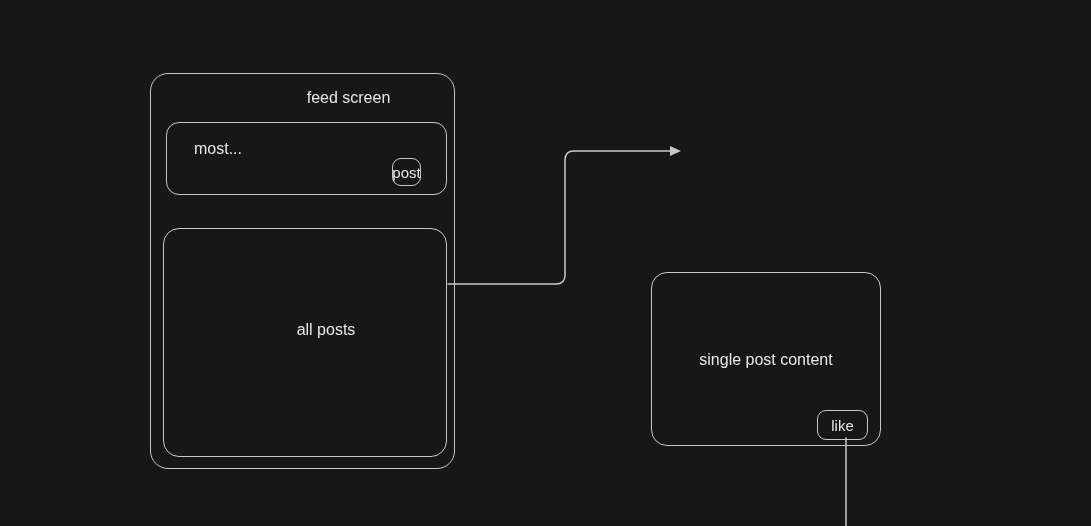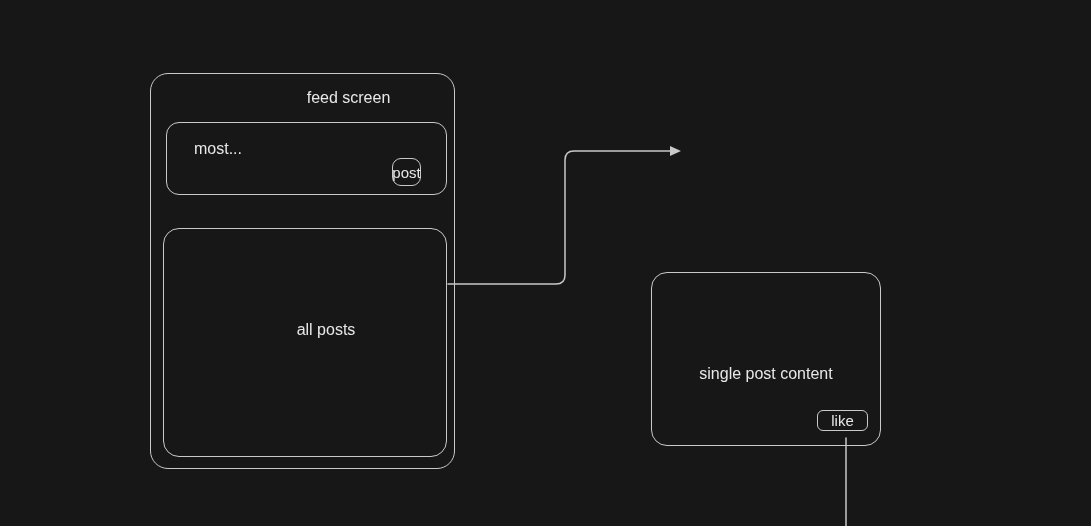--- a/index.html
+++ b/index.html
@@ -80,17 +80,17 @@
   <div class="shape inner-box" style="left:166px; top:122px; width:281px; height:73px;"></div>
   <div class="label" style="left:194px; top:138px;">most...</div>
 
   <button class="btn" style="left:392px; top:158px; width:29px; height:28px;">post</button>
 
   <div class="shape frame-box" style="left:163px; top:228px; width:284px; height:229px; border-radius:16px;"></div>
   <div class="label centered" style="left:163px; top:319px; width:284px;margin-left:21px;">all posts</div>
 
 
   <div class="shape frame-box" style="left:651px; top:272px; width:230px; height:174px; border-radius:16px;"></div>
-  <div class="label centered" style="left:651px; top:363px; width:230px;">single post content</div>
+  <div class="label centered" style="left:651px; top:349px; width:230px;">single post content</div>
 
-  <button class="btn" style="left:817px; top:410px; width:51px; height:21px;border-radius:6px;">like</button>
+  <button class="btn" style="left:817px; top:410px; width:51px; height:30px;">like</button>
 
 </div>
 
 </body></html>

